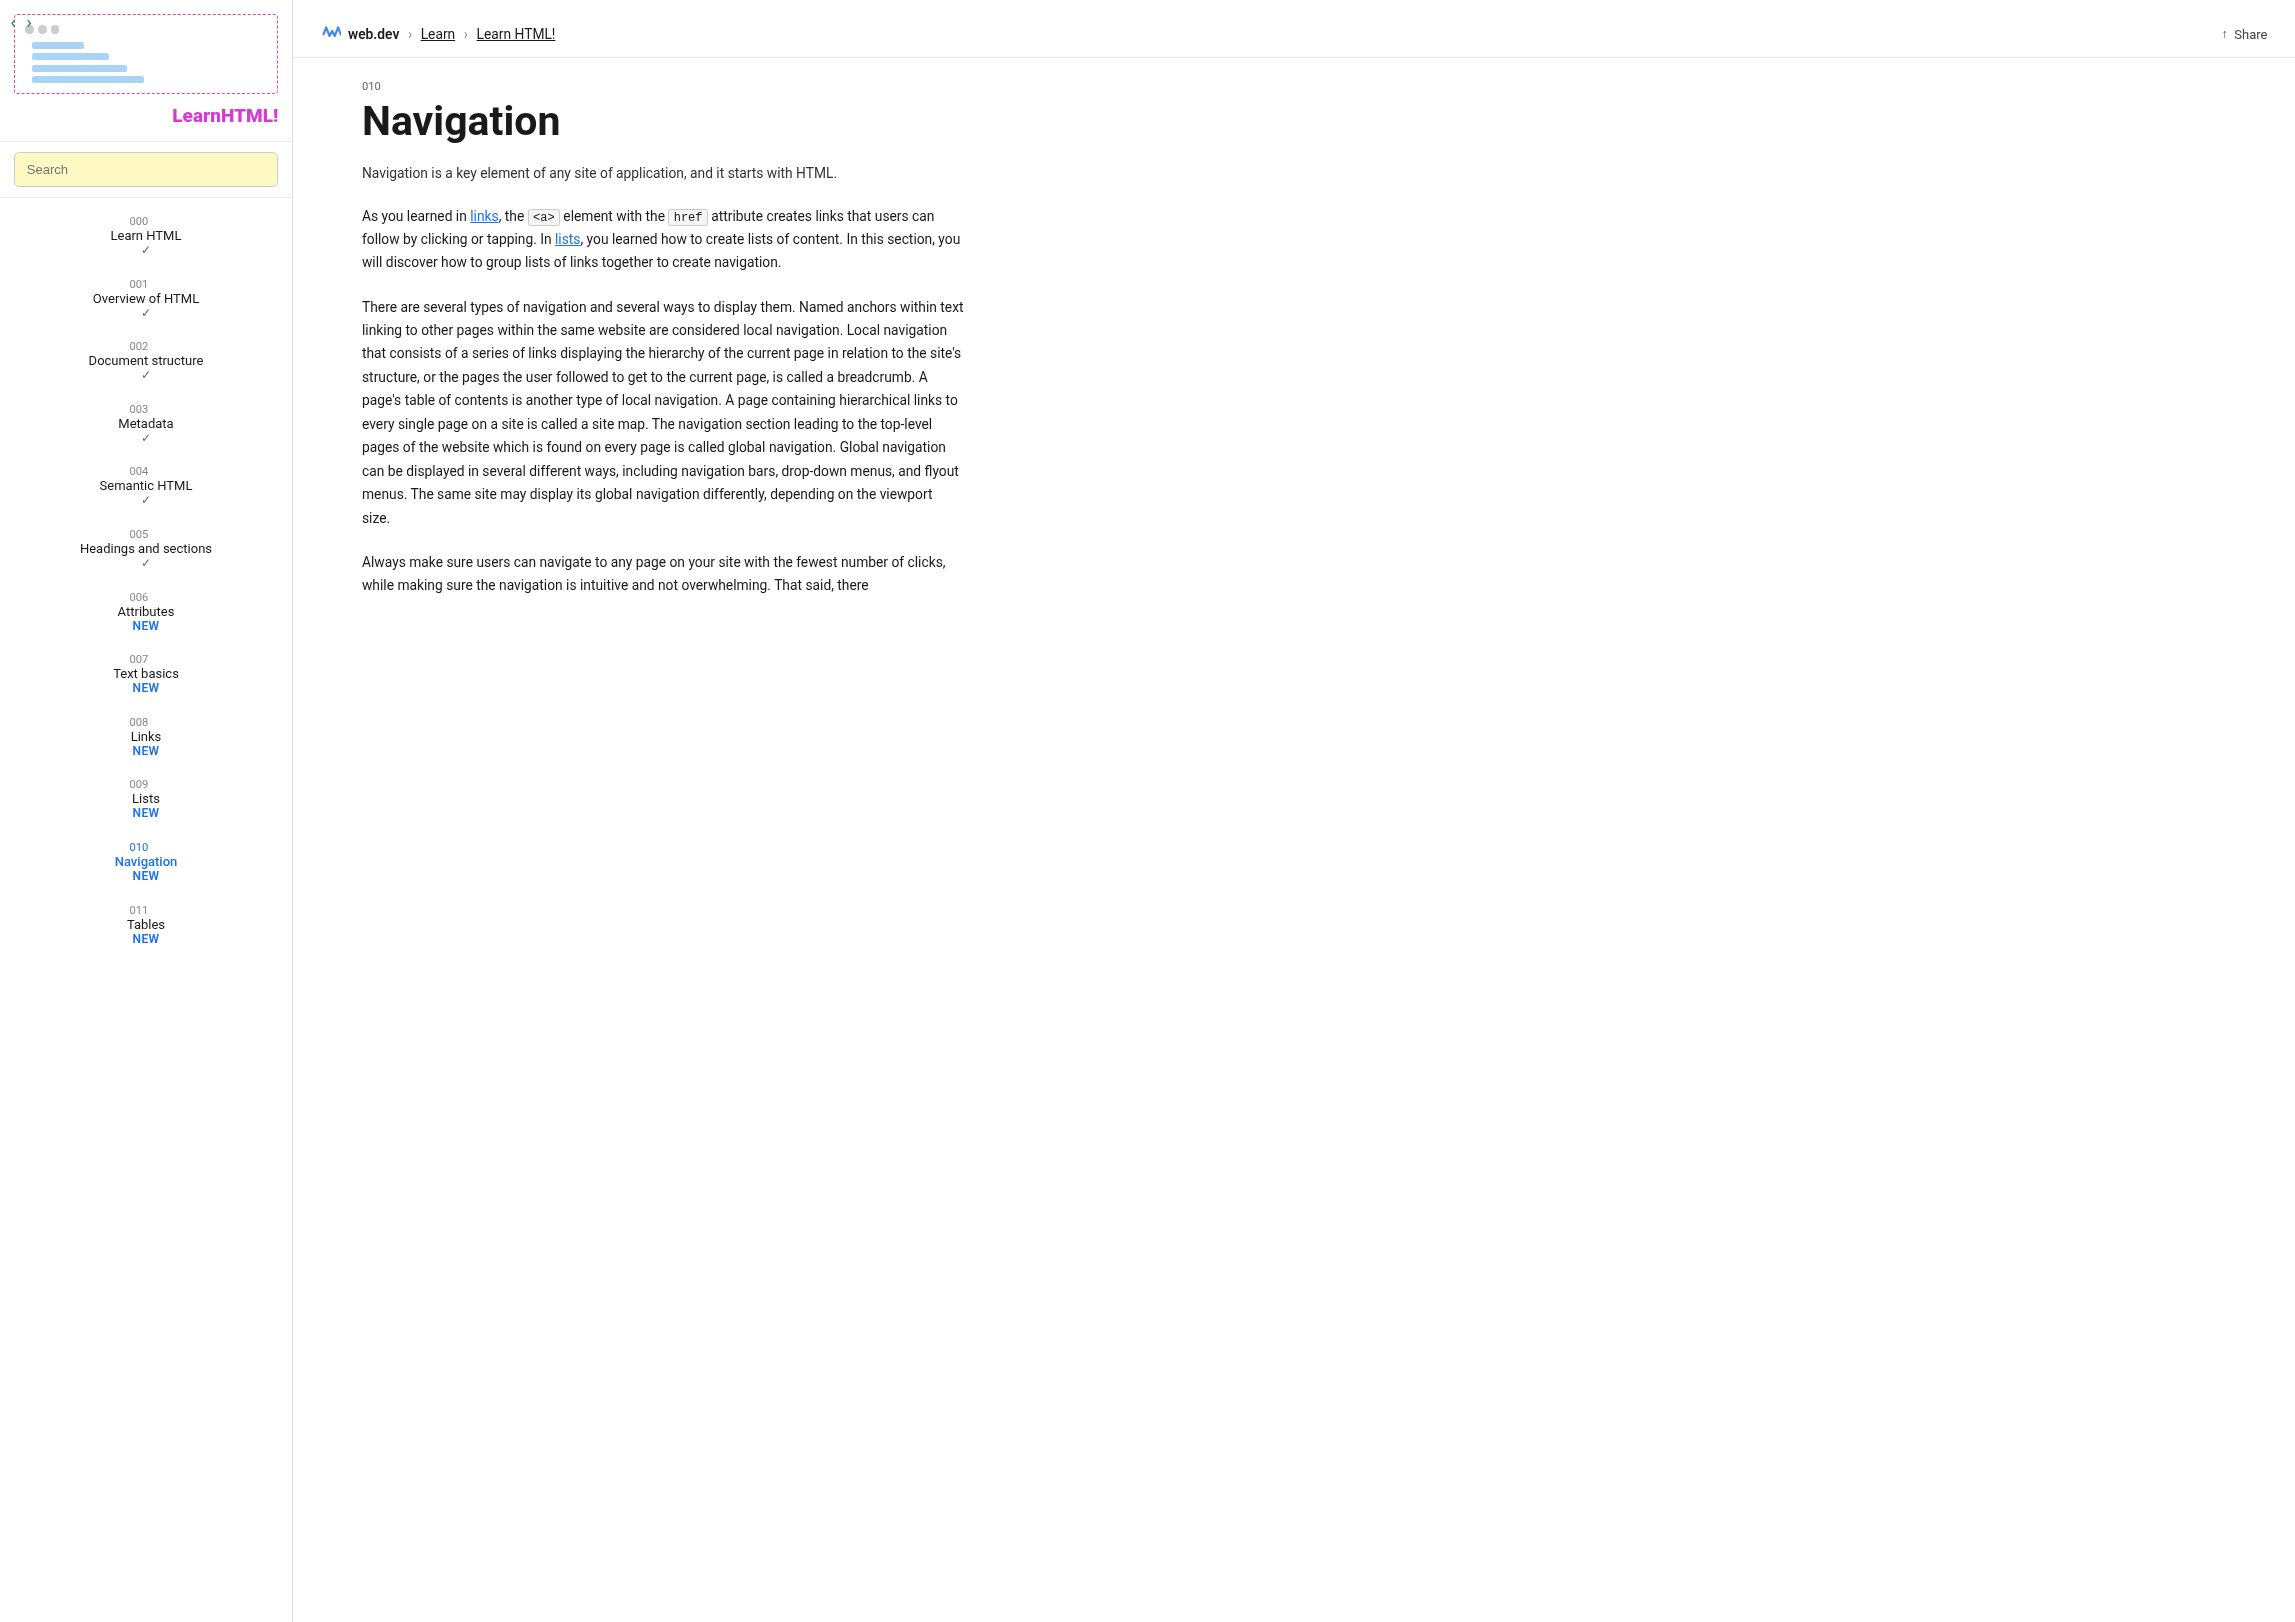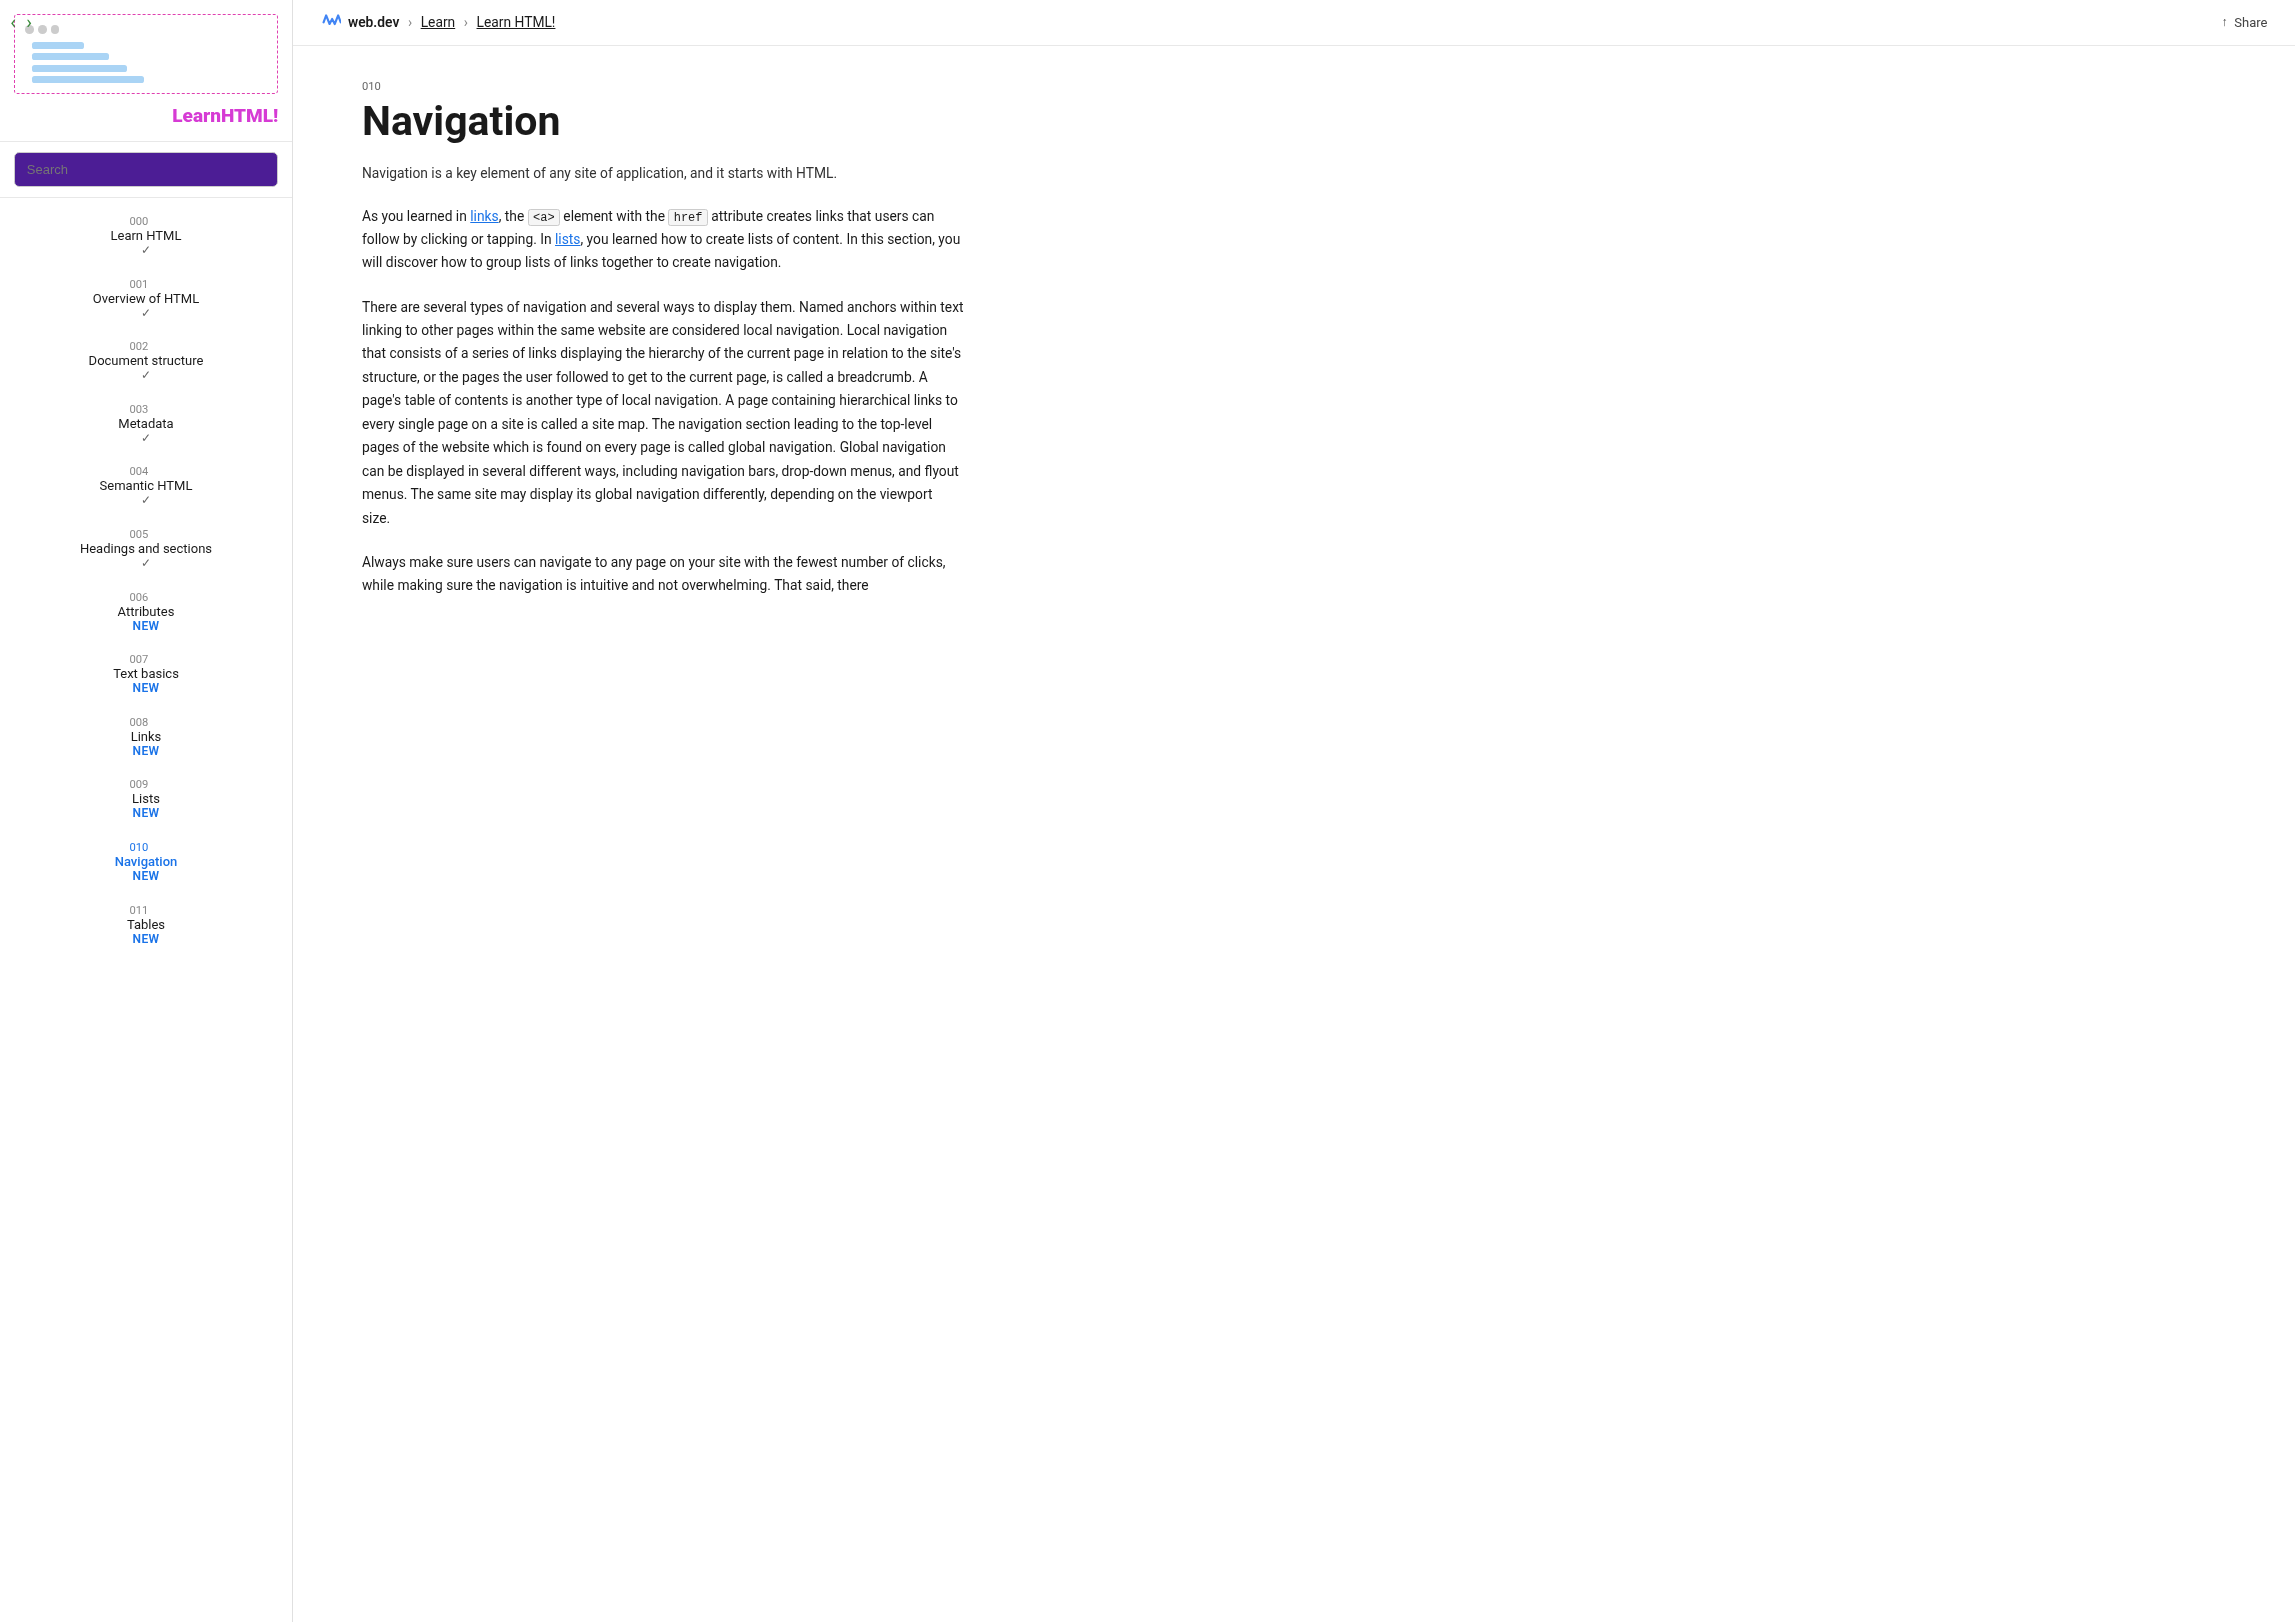--- a/index.html
+++ b/index.html
@@ -78,21 +78,21 @@
     }
 
     .search-input {
       width: 100%;
       padding: 8.6px 12px;
       border: 0.9px solid #ccc;
       border-radius: 5.2px;
       font-size: 13px;
       color: #888;
       outline: none;
-      background: #4c1d95;
+      background: #fef9c3;
     }
 
     .nav-list {
       list-style: none;
       padding: 6.9px 0;
     }
 
     .nav-item {
       display: flex;
       align-items: center;
@@ -150,21 +150,21 @@
       flex-direction: column;
     }
 
     .top-nav {
       display: flex;
       align-items: center;
       padding: 12px 27.5px;
       border-bottom: 0.9px solid #e8e8e8;
       gap: 0;
       position: sticky;
-      top: 0;
+      top: 12px;
       background: #fff;
       z-index: 10;
     }
 
     .top-nav-logo {
       display: flex;
       align-items: center;
       gap: 6.9px;
       font-size: 13.8px;
       font-weight: 600;

